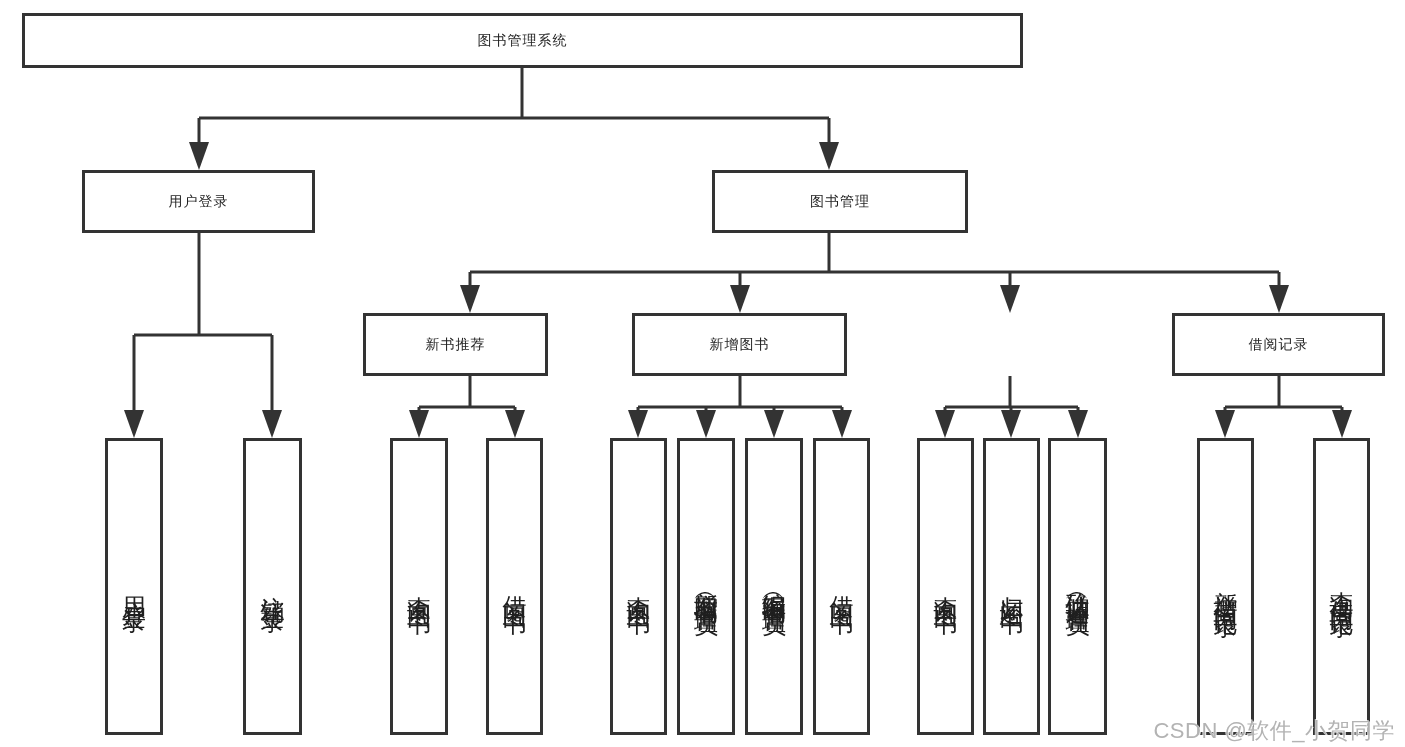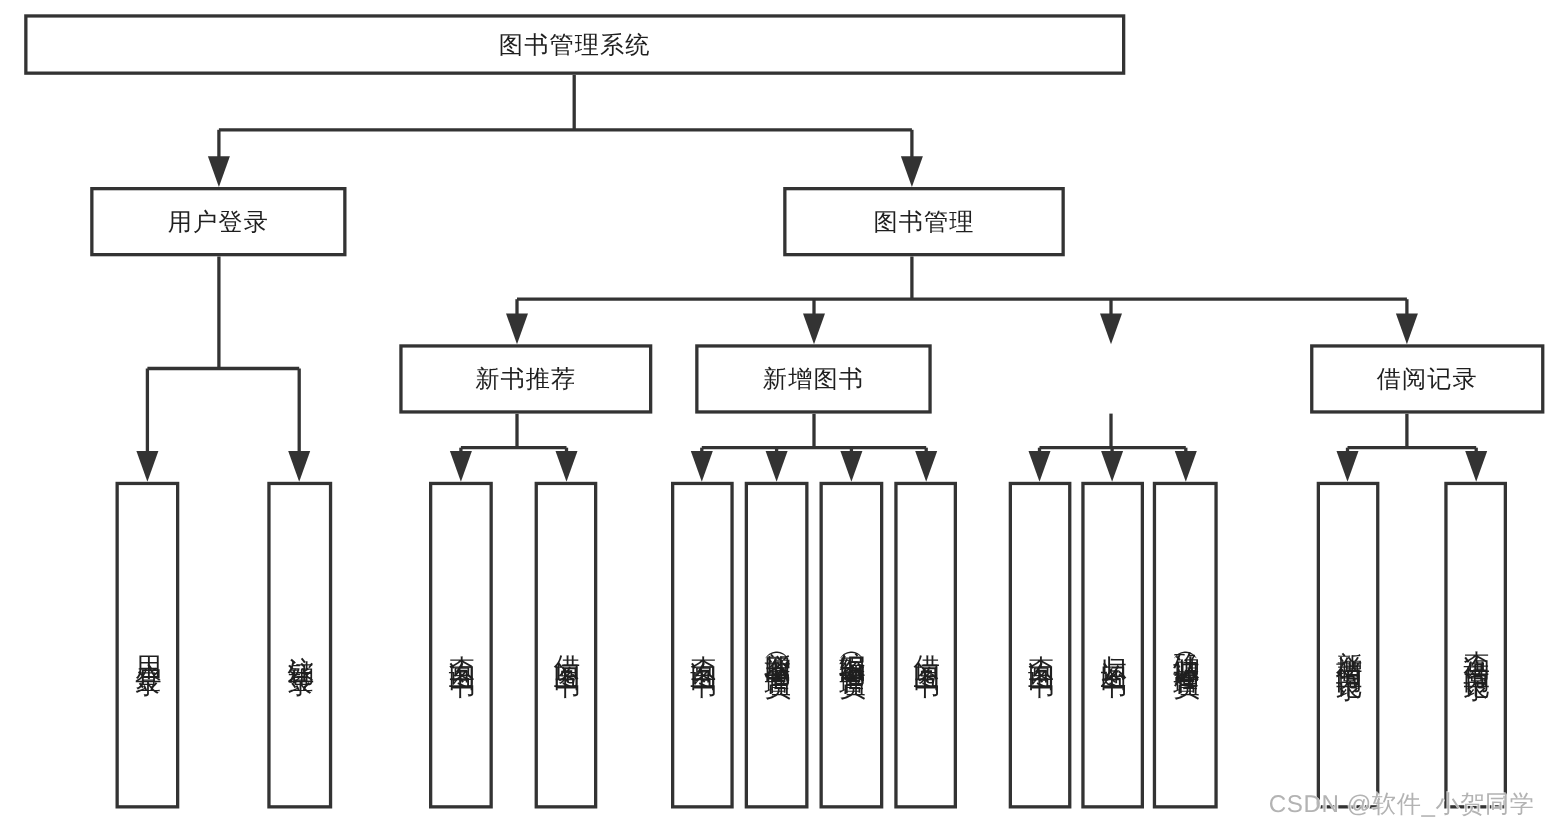--- a/index.html
+++ b/index.html
@@ -38,21 +38,21 @@
     box-sizing: border-box;
     background: #ffffff;
     border: 3px solid #333333;
     color: #1f1f1f;
     display: flex;
     align-items: center;
     justify-content: center;
     z-index: 2;
   }
   .h-box {
-    font-size: 22px;
+    font-size: 14px;
     letter-spacing: 1px;
     white-space: nowrap;
   }
   .v-box span {
     writing-mode: vertical-rl;
     text-orientation: mixed;
     font-size: 24px;
     letter-spacing: 5px;
     line-height: 1;
     white-space: nowrap;
@@ -137,23 +137,23 @@
       <polygon points="1215,410 1235,410 1225,438"></polygon>
     <path d="M1342 407 V412"></path>
       <polygon points="1332,410 1352,410 1342,438"></polygon>
   </svg>
 
   <div class="box h-box" style="left:22px; top:13px; width:1001px; height:55px;">图书管理系统</div>
 
   <div class="box h-box" style="left:82px; top:170px; width:233px; height:63px;">用户登录</div>
   <div class="box h-box" style="left:712px; top:170px; width:256px; height:63px;">图书管理</div>
 
-  <div class="box h-box" style="left:363px; top:313px; width:230px; height:63px;">新书推荐</div>
+  <div class="box h-box" style="left:363px; top:313px; width:185px; height:63px;">新书推荐</div>
   <div class="box h-box" style="left:632px; top:313px; width:215px; height:63px;">新增图书</div>
-  <div class="box h-box" style="left:1172px; top:313px; width:213px; height:63px;margin-left:19px;">借阅记录</div>
+  <div class="box h-box" style="left:1172px; top:313px; width:213px; height:63px;">借阅记录</div>
 
   <div class="box v-box" style="left:105px; top:438px; width:58px; height:297px;">
     <span>用户登录</span>
   </div>
   <div class="box v-box" style="left:243px; top:438px; width:59px; height:297px;">
     <span>注销登录</span>
   </div>
 
   <div class="box v-box" style="left:390px; top:438px; width:58px; height:297px;">
     <span>查询图书</span>

